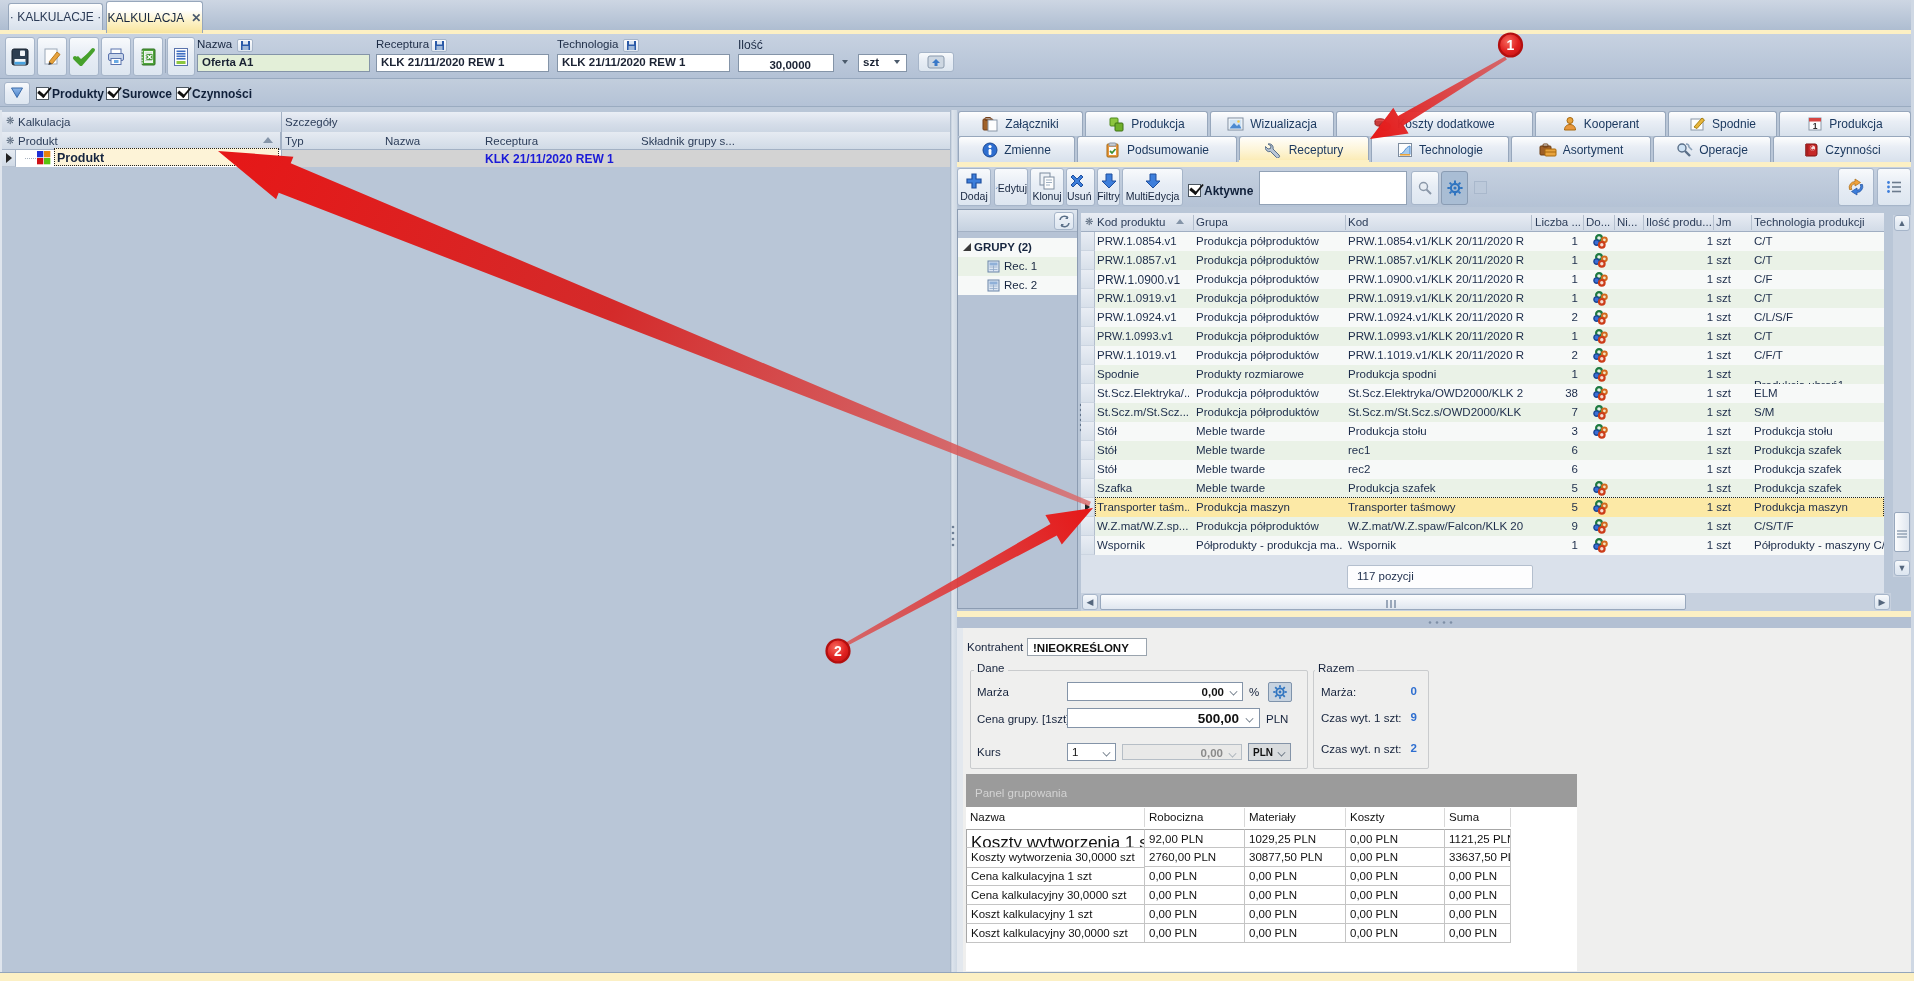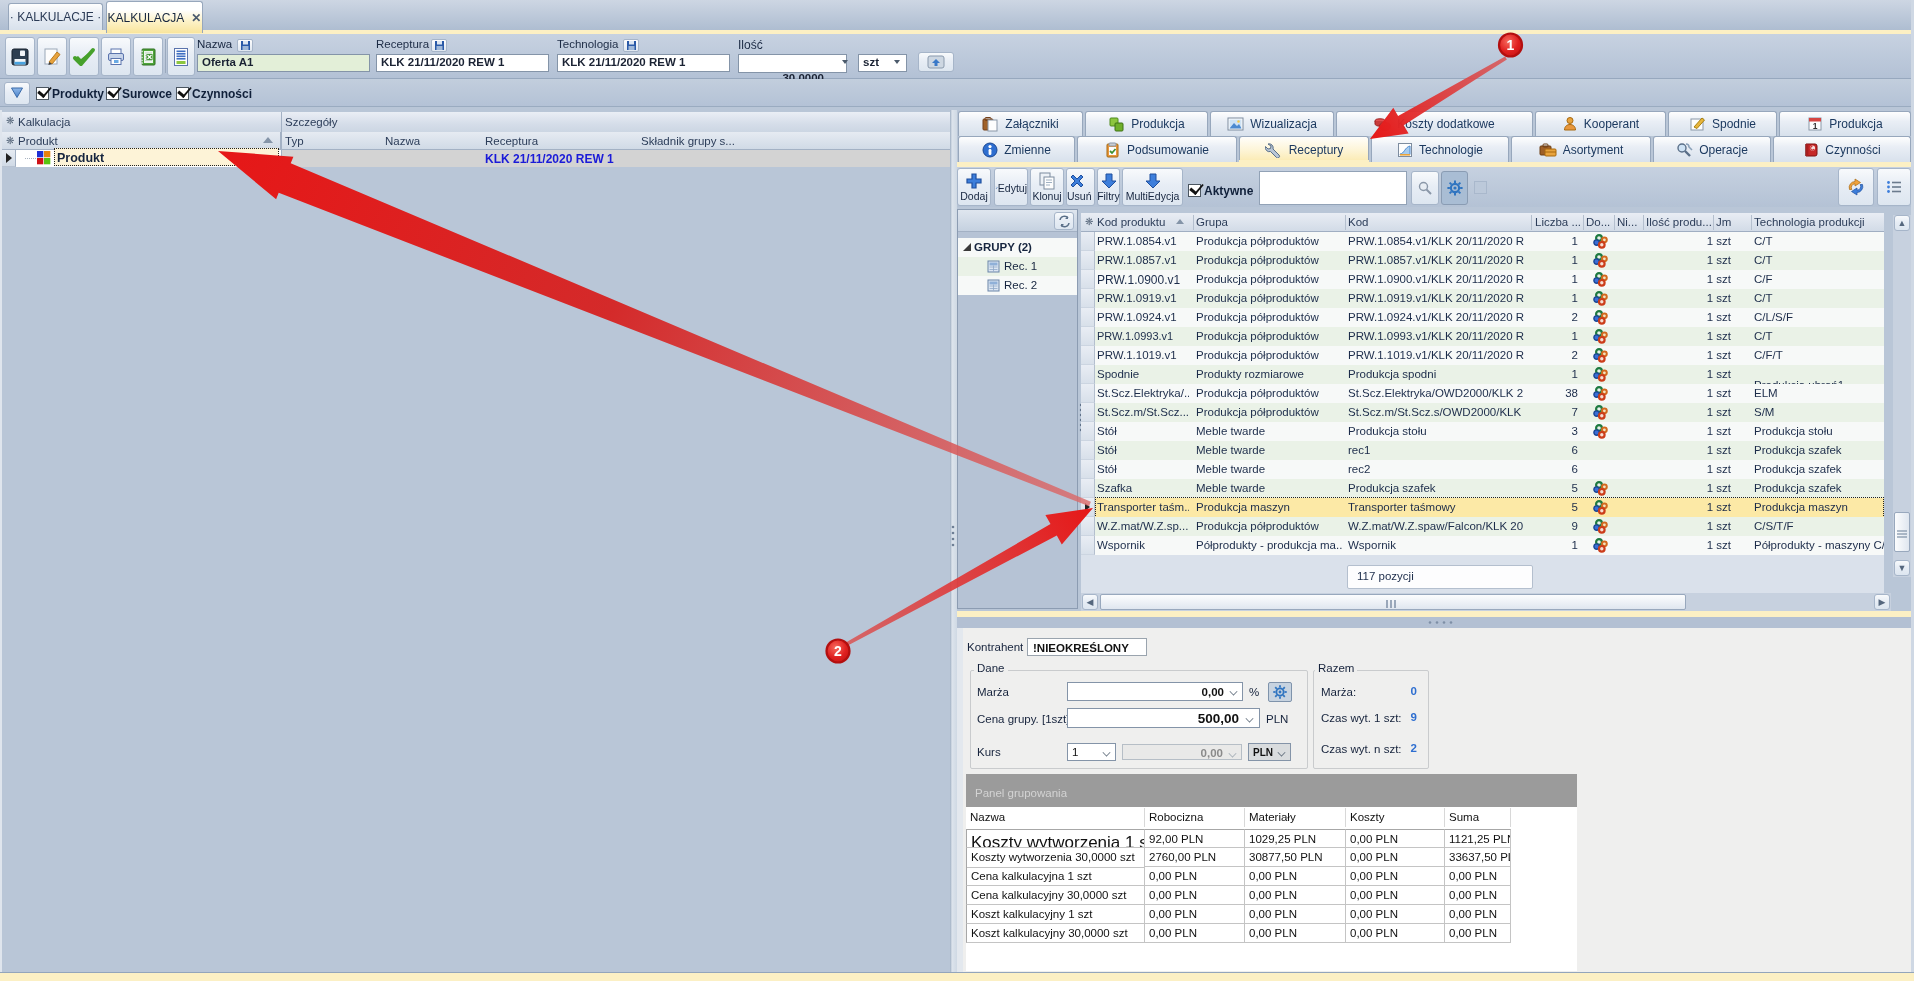--- a/index.html
+++ b/index.html
@@ -105,21 +105,21 @@
 <div class="abs" style="left:557px;top:38px;width:90px;height:13px">Technologia</div>
 <div class="abs" style="left:623px;top:38.5px;width:16px;height:13px;background:linear-gradient(#fdfdfe,#dfe7f0);border:1px solid #a6b5c9;border-radius:2px;box-sizing:border-box;display:flex;align-items:center;justify-content:center">
     <svg width="9" height="9" viewBox="0 0 9 9">
       <rect width="9" height="9" fill="#2a5aa8"></rect>
       <rect x="2" y="0" width="5" height="3.5" fill="#dce6f2"></rect>
       <rect x="1.5" y="5" width="6" height="4" fill="#9fb8d8"></rect>
     </svg>
   </div>
 <div class="abs" style="left:557px;top:53.5px;width:173px;height:18.5px;background:#fff;border:1px solid #8494a8;box-sizing:border-box;font-weight:bold;color:#1a2233;padding:1.5px 0 0 4px;font-size:11.5px">KLK 21/11/2020 REW 1</div>
 <div class="abs" style="left:738px;top:38px;width:60px;height:13px;font-size:12px">Ilość</div>
-<div class="abs" style="left:738px;top:53.5px;width:109px;height:18.5px;background:#fff;border:1px solid #8494a8;box-sizing:border-box;font-weight:bold;color:#1a2233;text-align:right;padding:17px 22px 0 0;font-size:11.5px">30,0000</div>
+<div class="abs" style="left:738px;top:53.5px;width:96px;height:18.5px;background:#fff;border:1px solid #8494a8;box-sizing:border-box;font-weight:bold;color:#1a2233;text-align:right;padding:4px 22px 0 0;font-size:11.5px">30,0000</div>
 <div class="abs chev" style="left:842px;top:60px"></div>
 <div class="abs" style="left:858px;top:53.5px;width:49px;height:18.5px;background:#fff;border:1px solid #8494a8;box-sizing:border-box;font-weight:bold;color:#1a2233;padding:1.5px 0 0 4px;font-size:11.5px">szt</div>
 <div class="abs chev" style="left:894px;top:60px"></div>
 <div class="abs btn" style="left:918px;top:51.5px;width:36px;height:20.5px;display:flex;align-items:center;justify-content:center">
     <svg width="18" height="14" viewBox="0 0 18 14">
       <rect x="1" y="1" width="16" height="12" rx="2" fill="#cdd7e2" stroke="#8a9aad"></rect>
       <path d="M5 8 L9 4 L13 8 L10.5 8 L10.5 11 L7.5 11 L7.5 8Z" fill="#3a79c8"></path>
     </svg>
   </div>
 <div class="abs" style="left:0;top:79px;width:1914px;height:28px;background:linear-gradient(#c2cedd,#b4c2d6);border-bottom:1px solid #9aabc0;box-sizing:border-box"></div>

